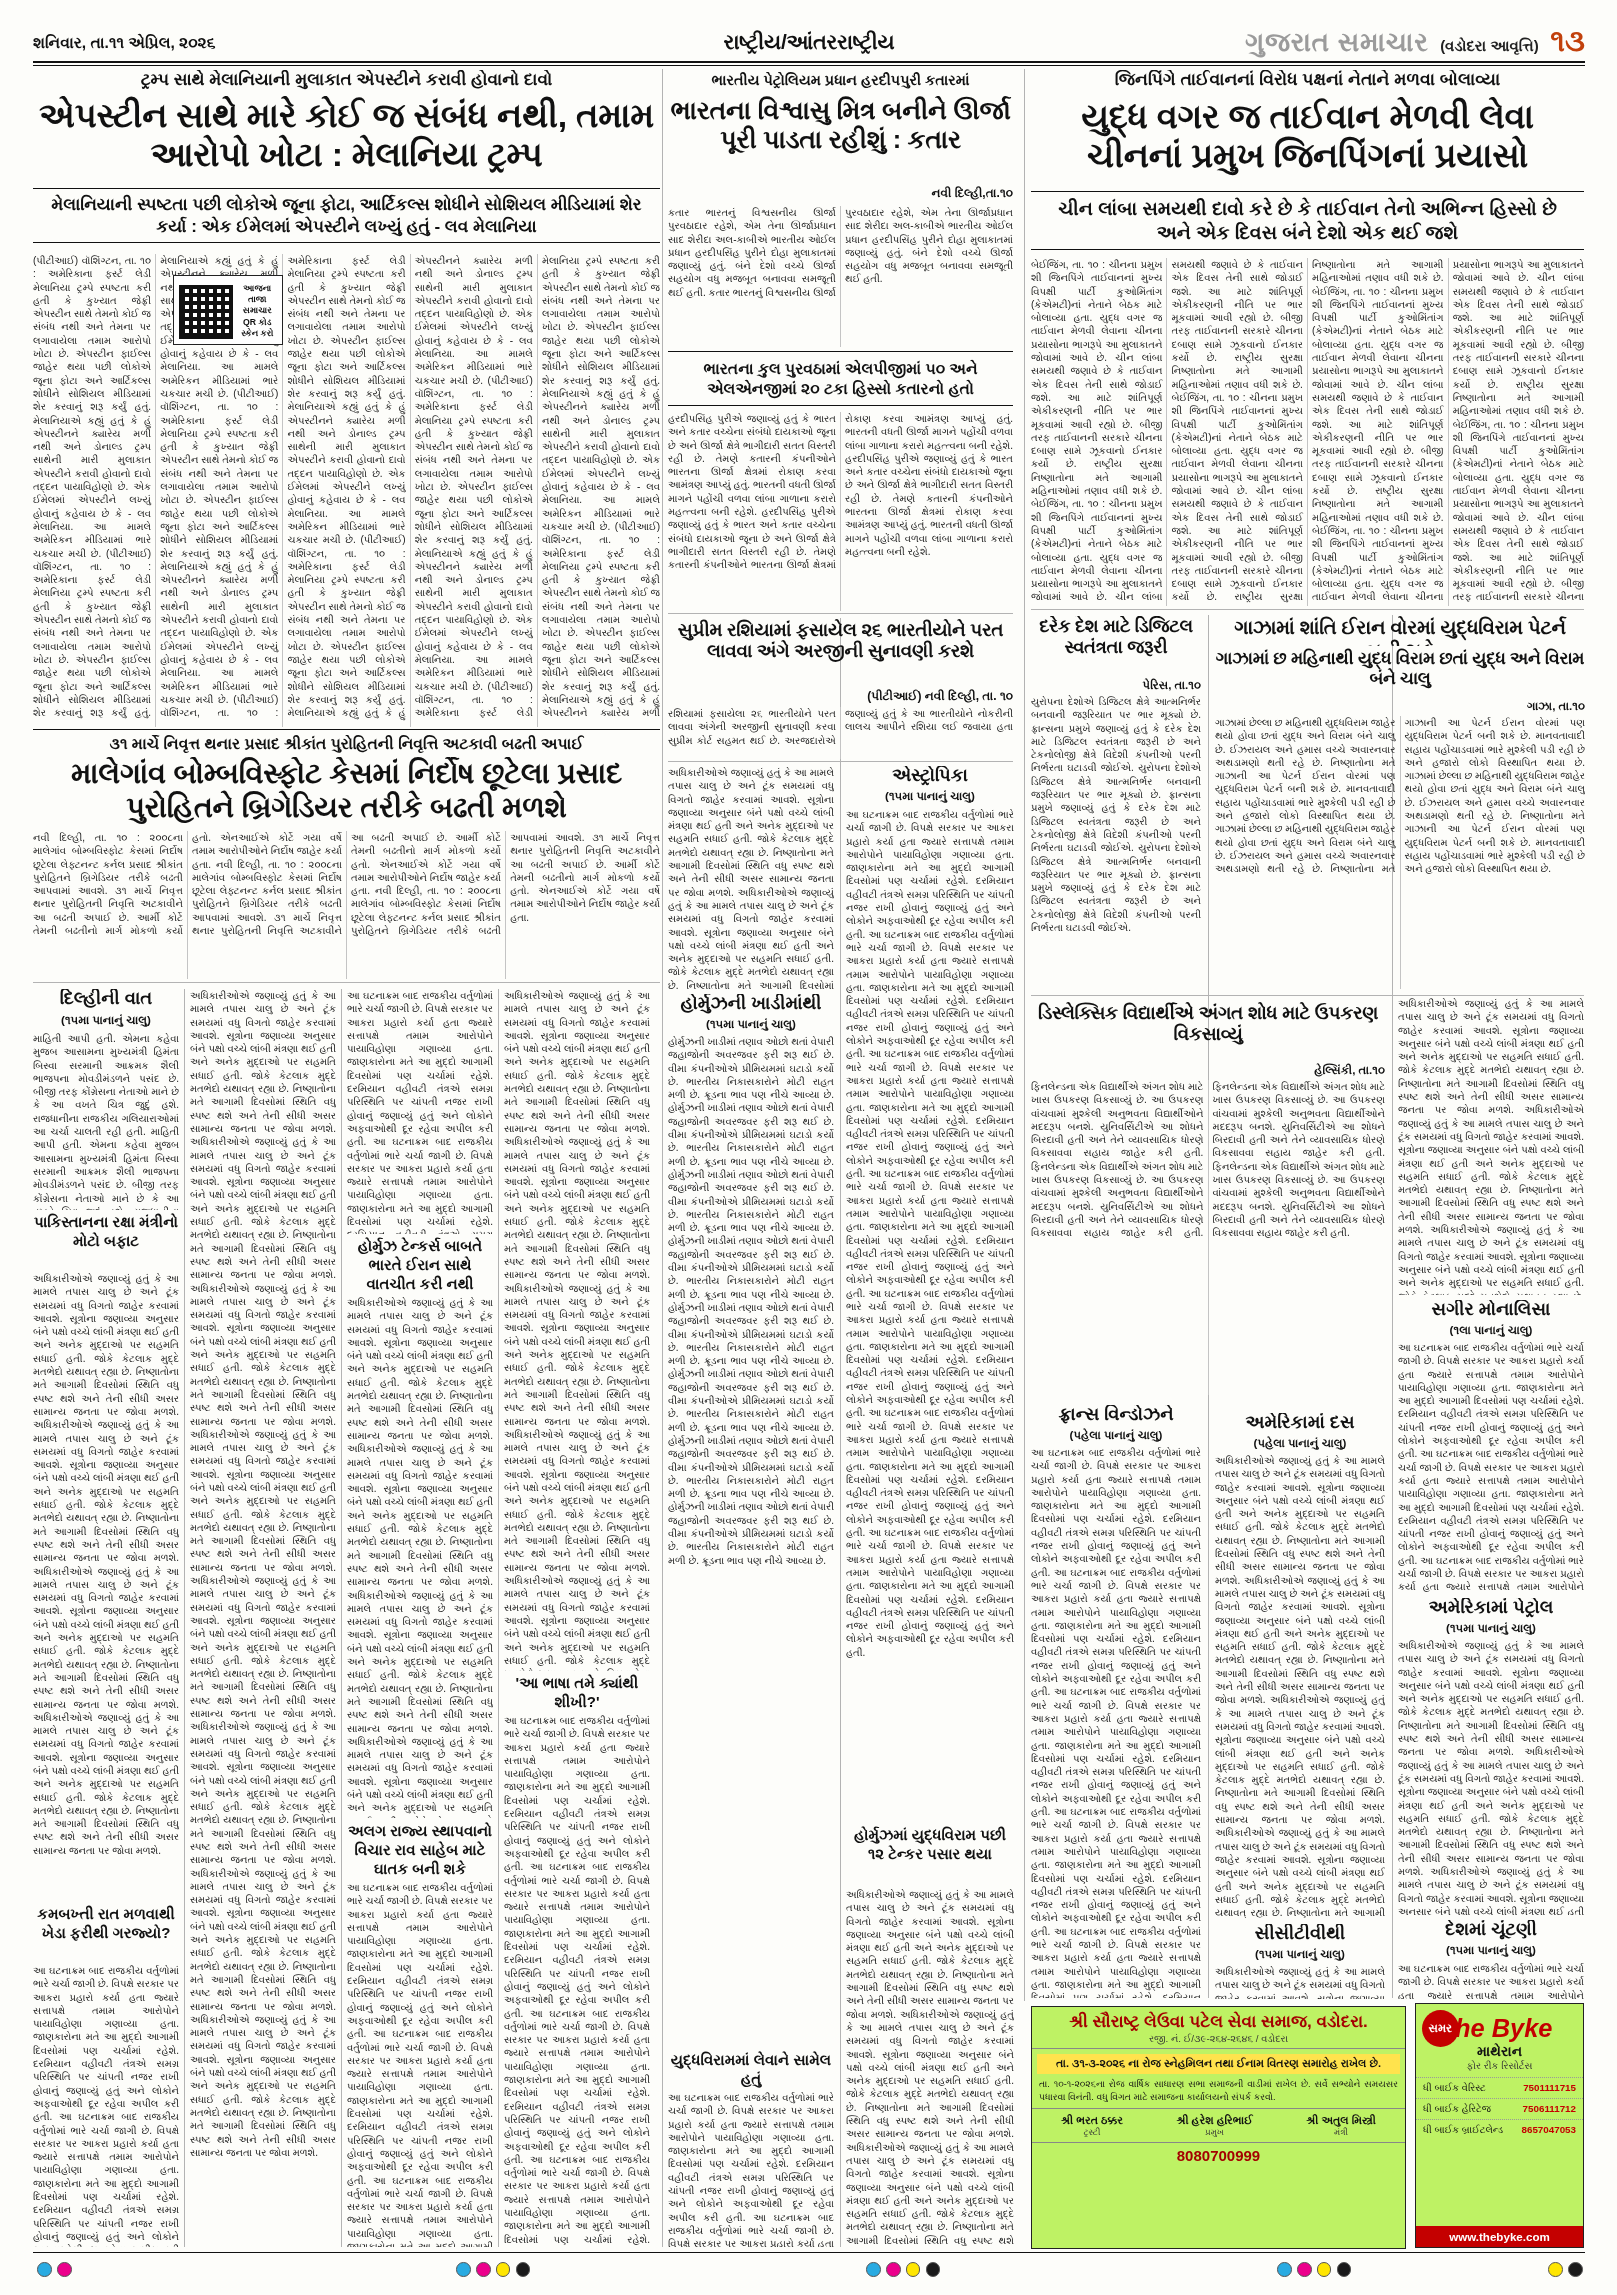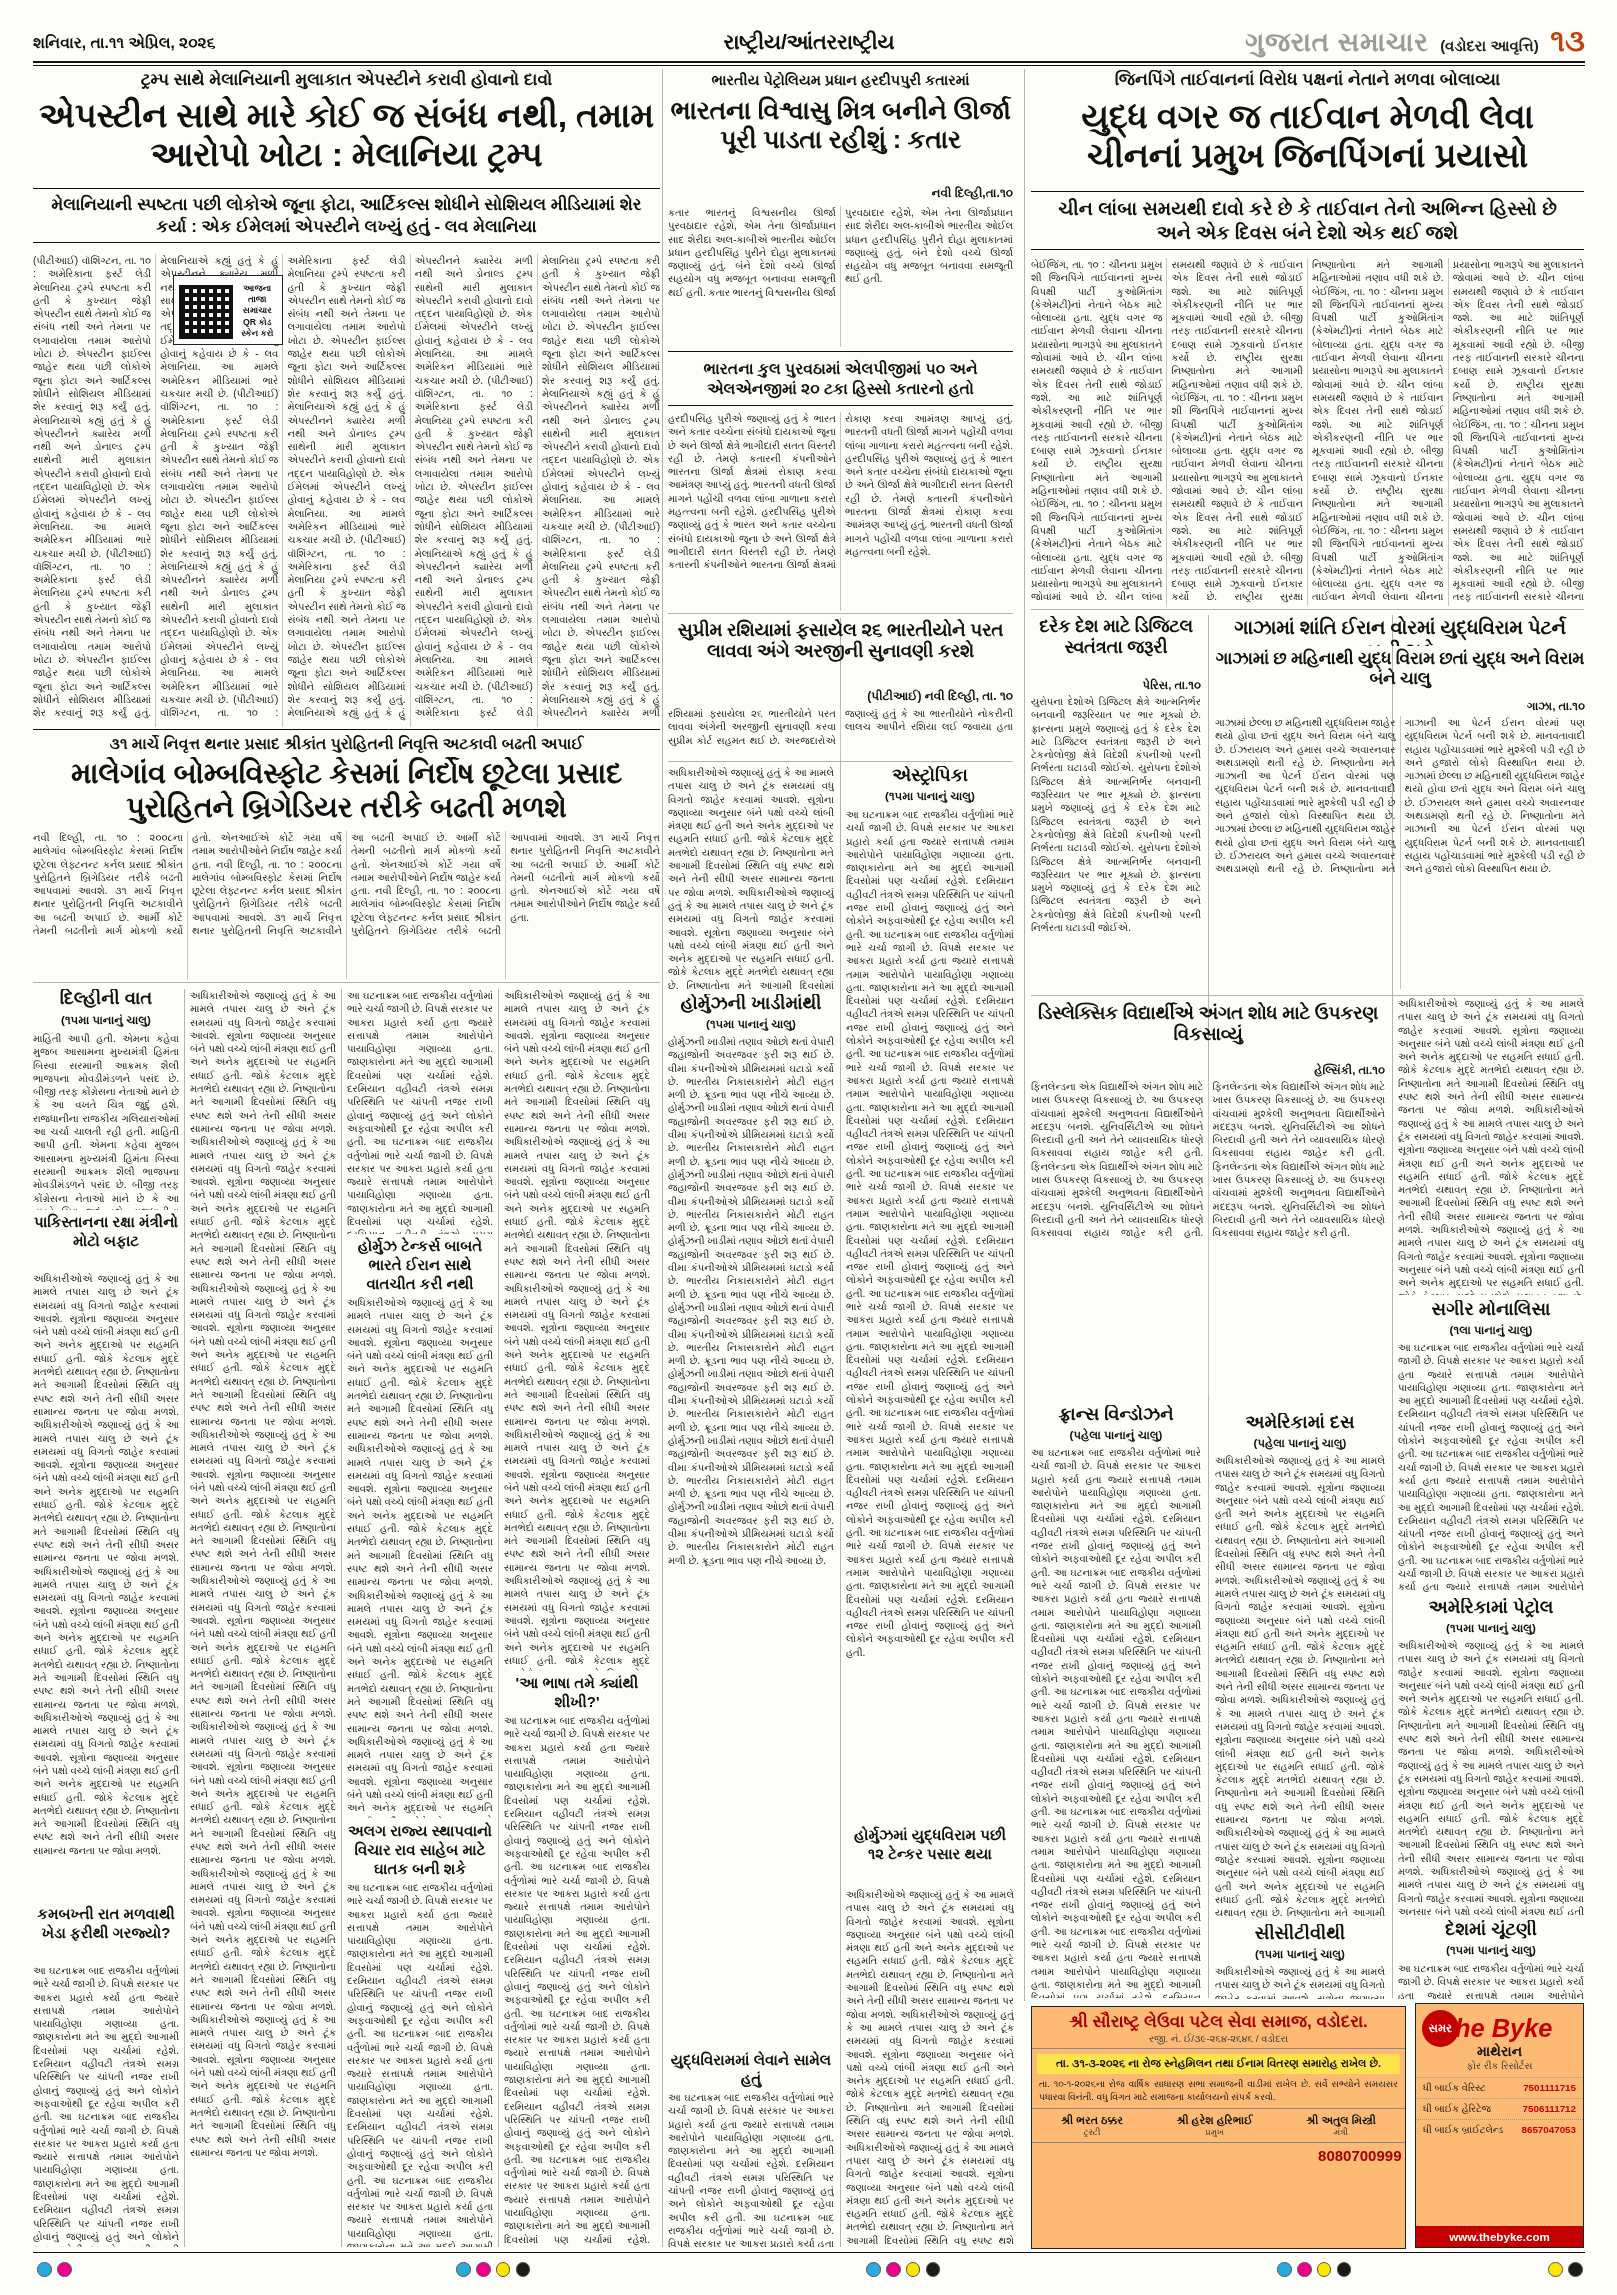--- a/index.html
+++ b/index.html
@@ -22,30 +22,30 @@
   .hr{position:absolute;background:#111;}
   .hrg{position:absolute;background:#b3b3b3;height:0.6px;}
   .masthead{color:#9b9b9b;font-weight:bold;font-size:26.6px;letter-spacing:0.6px;}
   .edition{font-weight:bold;font-size:15px;color:#222;}
   .pageno{font-weight:bold;font-size:30px;color:#c2410c;}
   .qrbox{border:1.2px solid #222;background:#fff;display:flex;align-items:center;gap:4.6px;padding:4.6px;}
   .qr{width:50px;height:50px;flex:0 0 auto;border:2.3px solid #111;
       background-image:repeating-linear-gradient(0deg,#111 0 4px,rgba(255,255,255,0) 4px 8px),
                        repeating-linear-gradient(90deg,#111 0 4px,#fff 4px 8px);}
   .qrtext{font-size:8.7px;font-weight:bold;text-align:center;line-height:1.3;}
-  .ad{border:1.2px solid #222;background:#fdba74;overflow:hidden;}
+  .ad{border:1.2px solid #222;background:#bef264;overflow:hidden;}
   .ad1-title{color:#a40000;font-weight:bold;font-size:17px;text-align:center;padding:4.6px 3.5px 1.2px;}
   .ad1-reg{font-size:9.8px;text-align:center;color:#333;padding-bottom:3.5px;border-bottom:0.6px solid #888;}
   .ad1-hl{background:#ffe34d;font-weight:bold;font-size:11px;text-align:center;padding:3.5px;margin:4.6px 4.6px 0;}
   .ad1-line{font-size:9.2px;text-align:justify;padding:4.6px 7px;line-height:1.35;}
   .ad1-members{display:flex;justify-content:space-around;border-top:0.6px solid #888;padding:4.6px 2.3px;}
   .ad1-m{text-align:center;}
   .ad1-mname{font-weight:bold;font-size:11px;}
   .ad1-mrole{font-size:8.7px;color:#333;}
-  .ad1-phone{color:#a40000;font-weight:bold;font-size:15px;text-align:right;padding:3.5px;border-top:0.6px solid #888;}
+  .ad1-phone{color:#a40000;font-weight:bold;font-size:15px;text-align:center;padding:3.5px;border-top:0.6px solid #888;}
   .byke-tag{position:absolute;left:5.8px;top:5.8px;width:37px;height:37px;border-radius:50%;background:#c40000;color:#fff;
             display:flex;align-items:center;justify-content:center;font-weight:bold;font-size:11.6px;}
   .byke-brand{color:#c40000;font-weight:bold;font-style:italic;font-size:25.4px;text-align:center;margin-top:10.4px;}
   .byke-loc{font-weight:bold;font-size:14px;text-align:center;}
   .byke-tagline{font-size:9.8px;text-align:center;color:#333;margin-bottom:4.6px;}
   .byke-item{display:flex;justify-content:space-between;padding:4px 7px;font-size:9.8px;border-top:0.6px dotted #999;}
   .byke-item .ph{color:#c40000;font-weight:bold;}
   .byke-site{position:absolute;left:0;right:0;bottom:0;background:#c40000;color:#fff;font-weight:bold;
              font-size:11.6px;text-align:center;padding:4px 0;}
   .dot{width:12.7px;height:12.7px;border-radius:50%;display:inline-block;margin-right:5.2px;border:0.6px solid #555;vertical-align:middle;}

